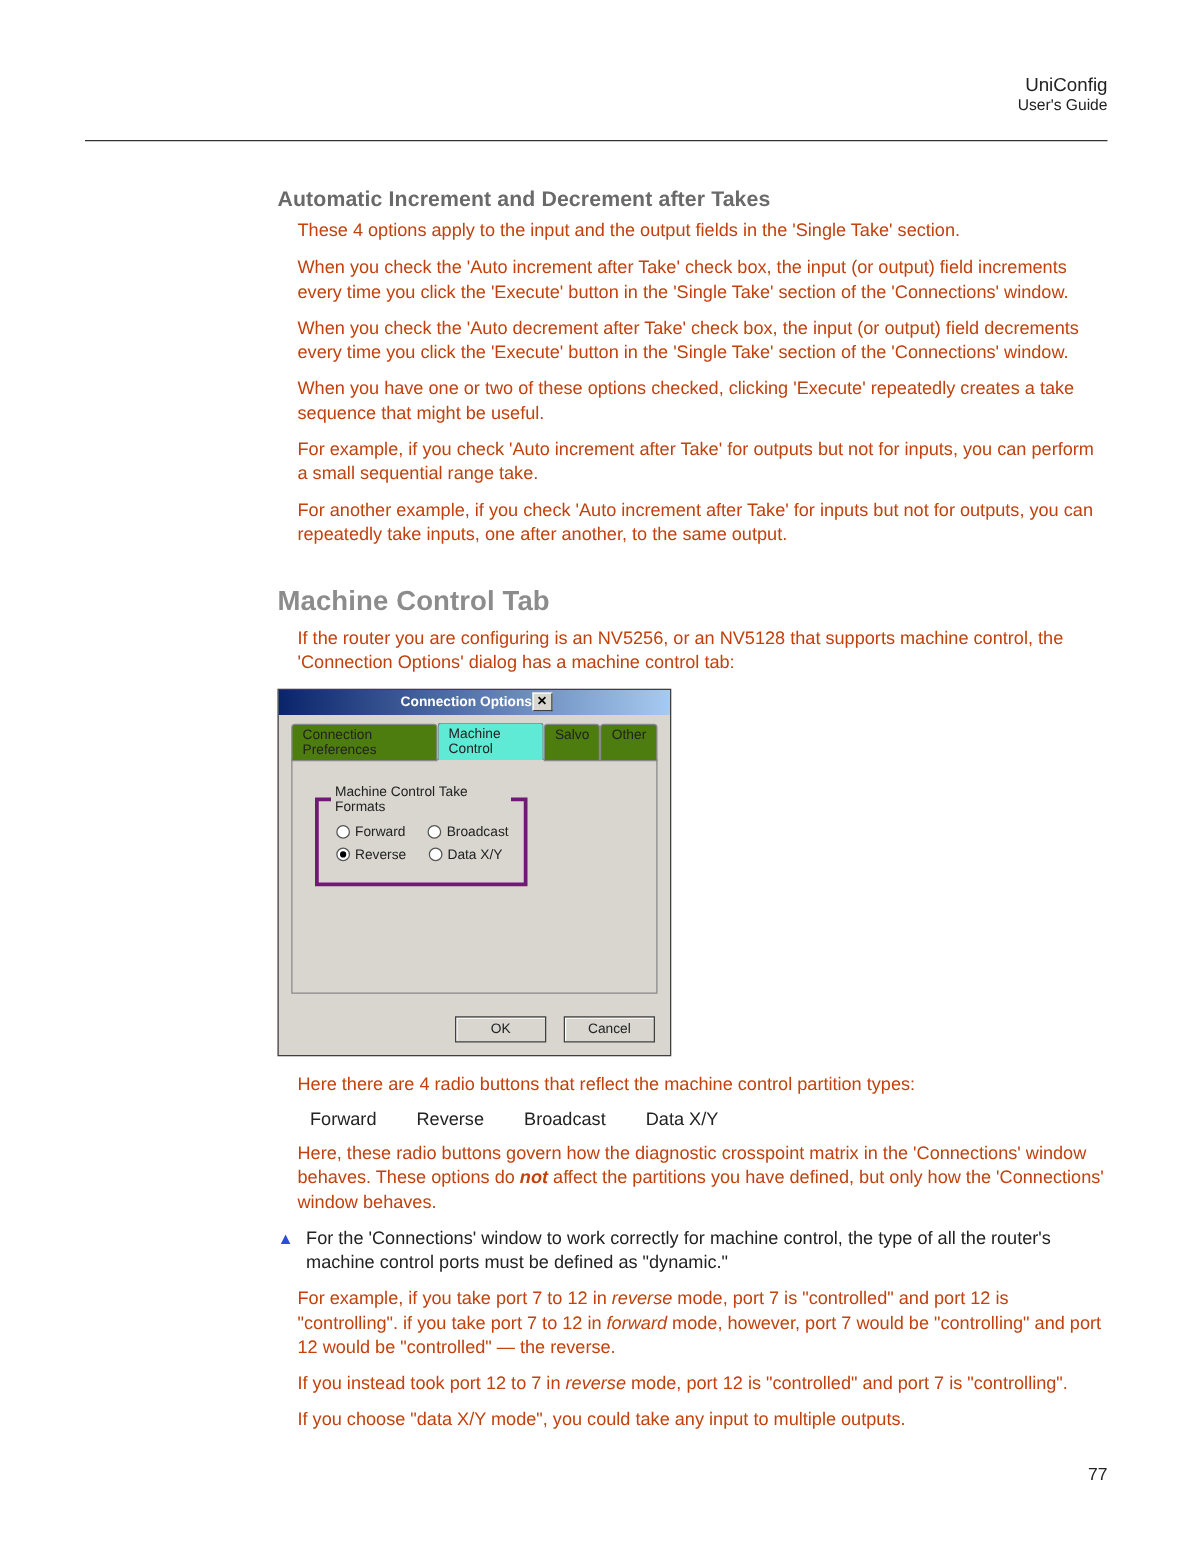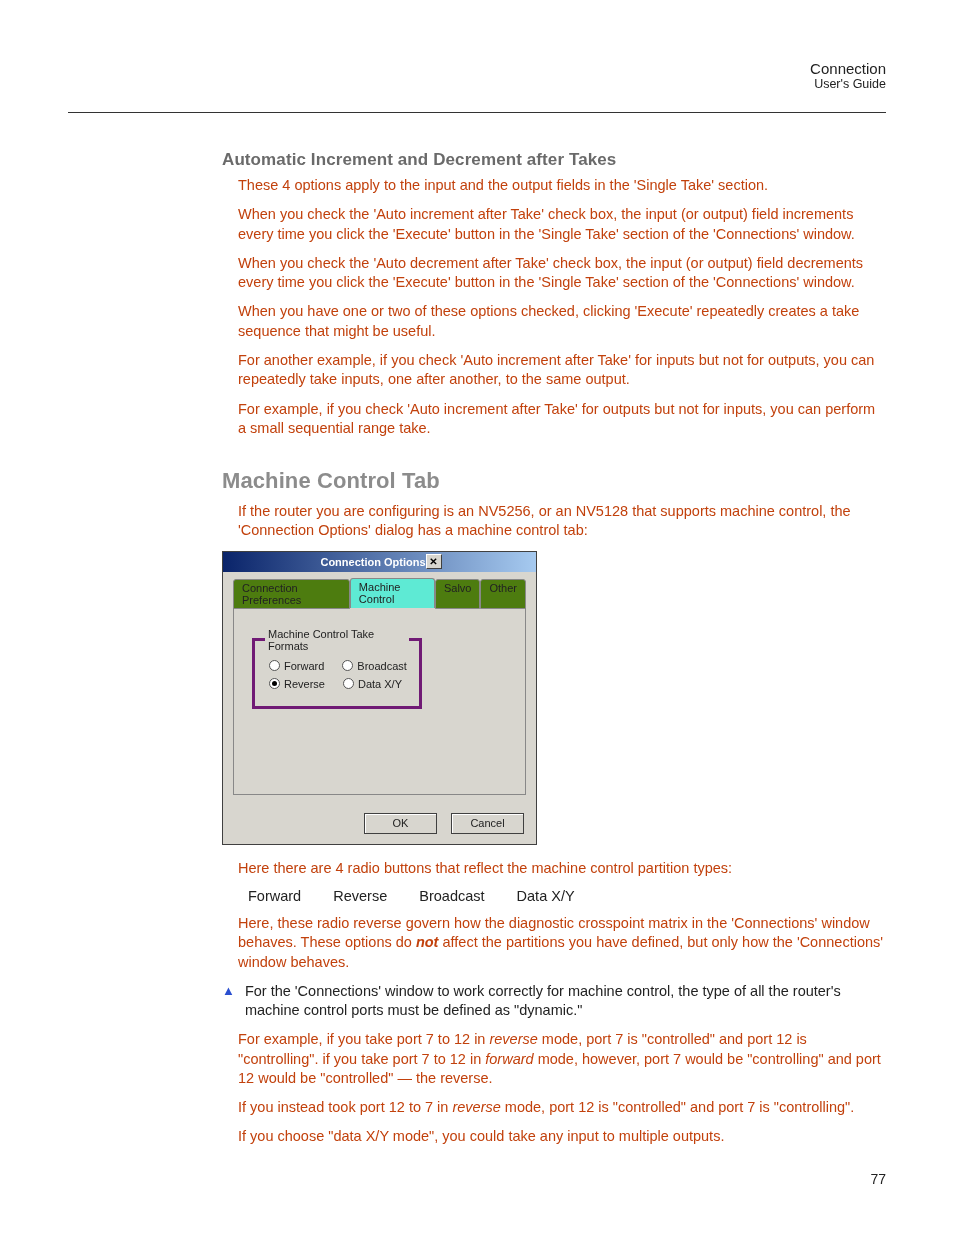--- a/index.html
+++ b/index.html
@@ -39,34 +39,34 @@
   .radio.sel::after { content:""; width:5px; height:5px; border-radius:50%; background:#000; display:block; }
   .dlg-buttons { display:flex; justify-content:flex-end; gap:14px; padding:8px 12px 10px 0; }
   .btn { width:73px; height:21px; border:1px solid #404040; background:#d8d6cf; font-size:11px; text-align:center; line-height:19px; box-shadow: inset 1px 1px 0 #fff; }
 </style>
 </head>
 <body>
 
 <div class="page">
 
   <div class="header-right">
-    <div class="header-title">Connection</div>
+    <div class="header-title">UniConfig</div>
     <div class="header-sub">User's Guide</div>
   </div>
   <div class="header-rule"></div>
 
   <div class="content">
 
     <h3 class="section">Automatic Increment and Decrement after Takes</h3>
     <p class="body">These 4 options apply to the input and the output fields in the 'Single Take' section.</p>
     <p class="body">When you check the 'Auto increment after Take' check box, the input (or output) field increments every time you click the 'Execute' button in the 'Single Take' section of the 'Connections' window.</p>
     <p class="body">When you check the 'Auto decrement after Take' check box, the input (or output) field decrements every time you click the 'Execute' button in the 'Single Take' section of the 'Connections' window.</p>
     <p class="body">When you have one or two of these options checked, clicking 'Execute' repeatedly creates a take sequence that might be useful.</p>
+    <p class="body">For example, if you check 'Auto increment after Take' for outputs but not for inputs, you can perform a small sequential range take.</p>
     <p class="body">For another example, if you check 'Auto increment after Take' for inputs but not for outputs, you can repeatedly take inputs, one after another, to the same output.</p>
-    <p class="body">For example, if you check 'Auto increment after Take' for outputs but not for inputs, you can perform a small sequential range take.</p>
 
     <h2 class="section">Machine Control Tab</h2>
     <p class="body">If the router you are configuring is an NV5256, or an NV5128 that supports machine control, the 'Connection Options' dialog has a machine control tab:</p>
 
     <div class="dialog">
       <div class="titlebar">
         <span>Connection Options</span>
         <span class="x">✕</span>
       </div>
       <div class="dlg-body">
@@ -109,21 +109,21 @@
     </div>
 
     <p class="body">Here there are 4 radio buttons that reflect the machine control partition types:</p>
     <div class="indent-list">
       <span>Forward</span>
       <span>Reverse</span>
       <span>Broadcast</span>
       <span>Data X/Y</span>
     </div>
     <p class="body">
-      <span>Here, these radio reverse govern how the diagnostic crosspoint matrix in the 'Connections' window behaves. These options do </span><strong>not</strong><span> affect the partitions you have defined, but only how the 'Connections' window behaves.</span>
+      <span>Here, these radio buttons govern how the diagnostic crosspoint matrix in the 'Connections' window behaves. These options do </span><strong>not</strong><span> affect the partitions you have defined, but only how the 'Connections' window behaves.</span>
     </p>
     <div class="note">
       <span class="tri">▲</span>
       <span>For the 'Connections' window to work correctly for machine control, the type of all the router's machine control ports must be defined as "dynamic."</span>
     </div>
     <p class="body">
       <span>For example, if you take port 7 to 12 in </span><em>reverse</em><span> mode, port 7 is "controlled" and port 12 is "controlling". if you take port 7 to 12 in </span><em>forward</em><span> mode, however, port 7 would be "controlling" and port 12 would be "controlled" — the reverse.</span>
     </p>
     <p class="body">
       <span>If you instead took port 12 to 7 in </span><em>reverse</em><span> mode, port 12 is "controlled" and port 7 is "controlling".</span>

